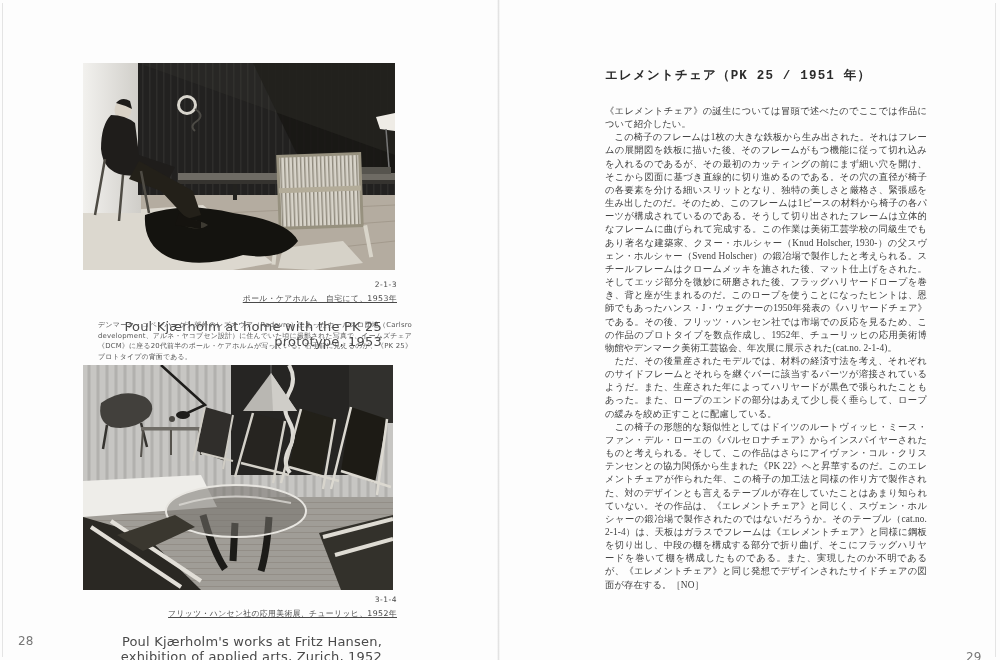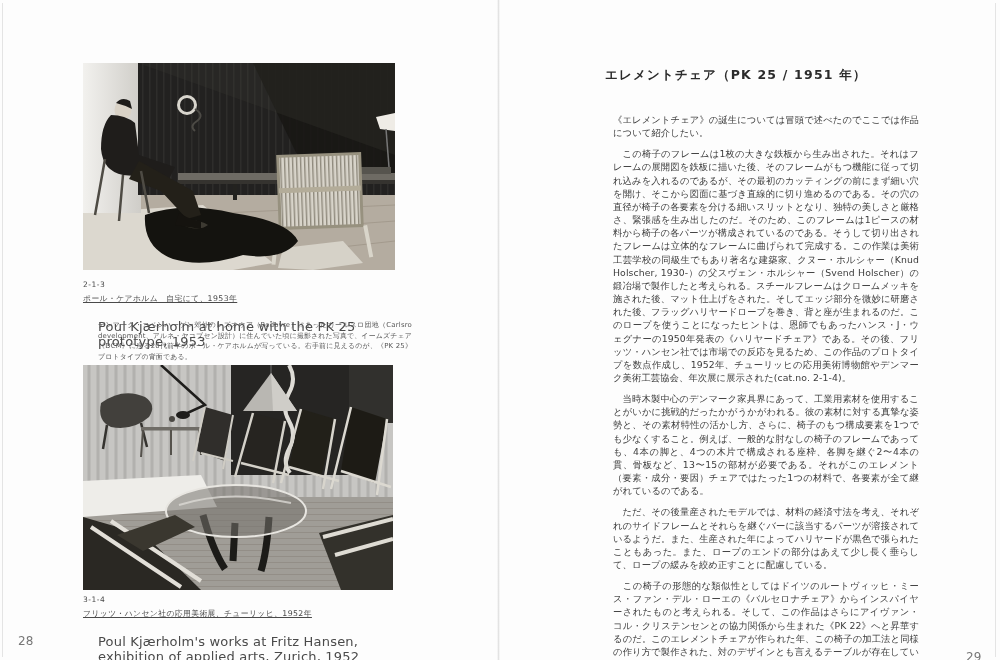--- a/index.html
+++ b/index.html
@@ -2,32 +2,32 @@
 <html><head>
 <meta charset="utf-8">
 <style>
   html,body{margin:0;padding:0;background:#ffffff;}
   .spread{position:relative;width:1000px;height:660px;background:#fdfdfd;
           font-family:"DejaVu Sans",sans-serif;color:#333;overflow:hidden;}
   .edge-line{position:absolute;top:3px;bottom:3px;width:1px;background:#e4e4e4;}
   .gutter{position:absolute;top:0;bottom:0;left:497px;width:3px;
           background:linear-gradient(to right,rgba(0,0,0,0),rgba(0,0,0,.10),rgba(0,0,0,0));}
   .photo{position:absolute;display:block;}
-  .figcap{position:absolute;width:314px;color:#4a4a4a;}
+  .figcap{position:absolute;width:314px;color:#4a4a4a;text-align:right;}
   .figcap .fignum{font-size:7.5px;letter-spacing:.5px;margin:0 0 4px 0;}
   .figcap .jp{font-size:7.8px;letter-spacing:.4px;margin:0 0 4px 0;text-decoration:underline;}
   .figcap .en{font-size:13px;letter-spacing:.2px;margin:15px;}
   .figdesc{position:absolute;width:314px;font-size:6.9px;line-height:10.6px;
            text-align:justify;color:#555;letter-spacing:.2px;}
   .pagenum{position:absolute;font-size:12px;color:#777;}
   .title{position:absolute;left:605px;top:59px;font-size:12.5px;font-weight:bold;
-         color:#2b2b2b;letter-spacing:1.2px;}
+         color:#2b2b2b;letter-spacing:1.2px;font-family:Liberation Mono, monospace;}
   .bodytext{position:absolute;left:605px;top:105px;width:322px;font-size:9.3px;
             line-height:13.15px;text-align:justify;color:#3c3c3c;letter-spacing:.1px;}
-  .bodytext p{margin:8px;padding:0;}
+  .bodytext p{margin:0;padding:0;font-family:Liberation Serif, serif;}
 </style>
 </head>
 <body>
 
 <div class="spread">
 
   <div class="edge-line" style="left:2px"></div>
   <div class="gutter"></div>
   <div class="edge-line" style="left:995px"></div>
 
@@ -171,20 +171,19 @@
     <p class="en">Poul Kjærholm's works at Fritz Hansen, exhibition of applied arts, Zurich, 1952</p>
   </div>
 
   <div class="pagenum" style="left:18px;top:634px">28</div>
 
   <h1 class="title">エレメントチェア（PK 25 / 1951 年）</h1>
 
   <div class="bodytext">
     <p>《エレメントチェア》の誕生については冒頭で述べたのでここでは作品について紹介したい。</p>
     <p>　この椅子のフレームは1枚の大きな鉄板から生み出された。それはフレームの展開図を鉄板に描いた後、そのフレームがもつ機能に従って切れ込みを入れるのであるが、その最初のカッティングの前にまず細い穴を開け、そこから図面に基づき直線的に切り進めるのである。その穴の直径が椅子の各要素を分ける細いスリットとなり、独特の美しさと厳格さ、緊張感を生み出したのだ。そのため、このフレームは1ピースの材料から椅子の各パーツが構成されているのである。そうして切り出されたフレームは立体的なフレームに曲げられて完成する。この作業は美術工芸学校の同級生でもあり著名な建築家、クヌー・ホルシャー（Knud Holscher, 1930-）の父スヴェン・ホルシャー（Svend Holscher）の鍛冶場で製作したと考えられる。スチールフレームはクロームメッキを施された後、マット仕上げをされた。そしてエッジ部分を微妙に研磨された後、フラッグハリヤードロープを巻き、背と座が生まれるのだ。このロープを使うことになったヒントは、恩師でもあったハンス・J・ウェグナーの1950年発表の《ハリヤードチェア》である。その後、フリッツ・ハンセン社では市場での反応を見るため、この作品のプロトタイプを数点作成し、1952年、チューリッヒの応用美術博物館やデンマーク美術工芸協会、年次展に展示された(cat.no. 2-1-4)。</p>
-    <p>　当時木製中心のデンマーク家具界にあって、工業用素材を使用することがいかに挑戦的だったかがうかがわれる。彼の素材に対する真摯な姿勢と、その素材特性の活かし方、さらに、椅子のもつ構成要素を1つでも少なくすること。例えば、一般的な肘なしの椅子のフレームであっても、4本の脚と、4つの木片で構成される座枠、各脚を継ぐ2〜4本の貫、骨板など、13〜15の部材が必要である。それがこのエレメント（要素・成分・要因）チェアではたった1つの材料で、各要素が全て継がれているのである。</p>
     <p>　ただ、その後量産されたモデルでは、材料の経済寸法を考え、それぞれのサイドフレームとそれらを継ぐバーに該当するパーツが溶接されているようだ。また、生産された年によってハリヤードが黒色で張られたこともあった。また、ロープのエンドの部分はあえて少し長く垂らして、ロープの緩みを絞め正すことに配慮している。</p>
     <p>　この椅子の形態的な類似性としてはドイツのルートヴィッヒ・ミース・ファン・デル・ローエの《バルセロナチェア》からインスパイヤーされたものと考えられる。そして、この作品はさらにアイヴァン・コル・クリステンセンとの協力関係から生まれた《PK 22》へと昇華するのだ。このエレメントチェアが作られた年、この椅子の加工法と同様の作り方で製作された、対のデザインとも言えるテーブルが存在していたことはあまり知られていない。その作品は、《エレメントチェア》と同じく、スヴェン・ホルシャーの鍛冶場で製作されたのではないだろうか。そのテーブル（cat.no. 2-1-4）は、天板はガラスでフレームは《エレメントチェア》と同様に鋼板を切り出し、中段の棚を構成する部分で折り曲げ、そこにフラッグハリヤードを巻いて棚を構成したものである。また、実現したのか不明であるが、《エレメントチェア》と同じ発想でデザインされたサイドチェアの図面が存在する。［NO］</p>
   </div>
 
   <div class="pagenum" style="left:966px;top:650px">29</div>
 
 </div>
 
 </body></html>

